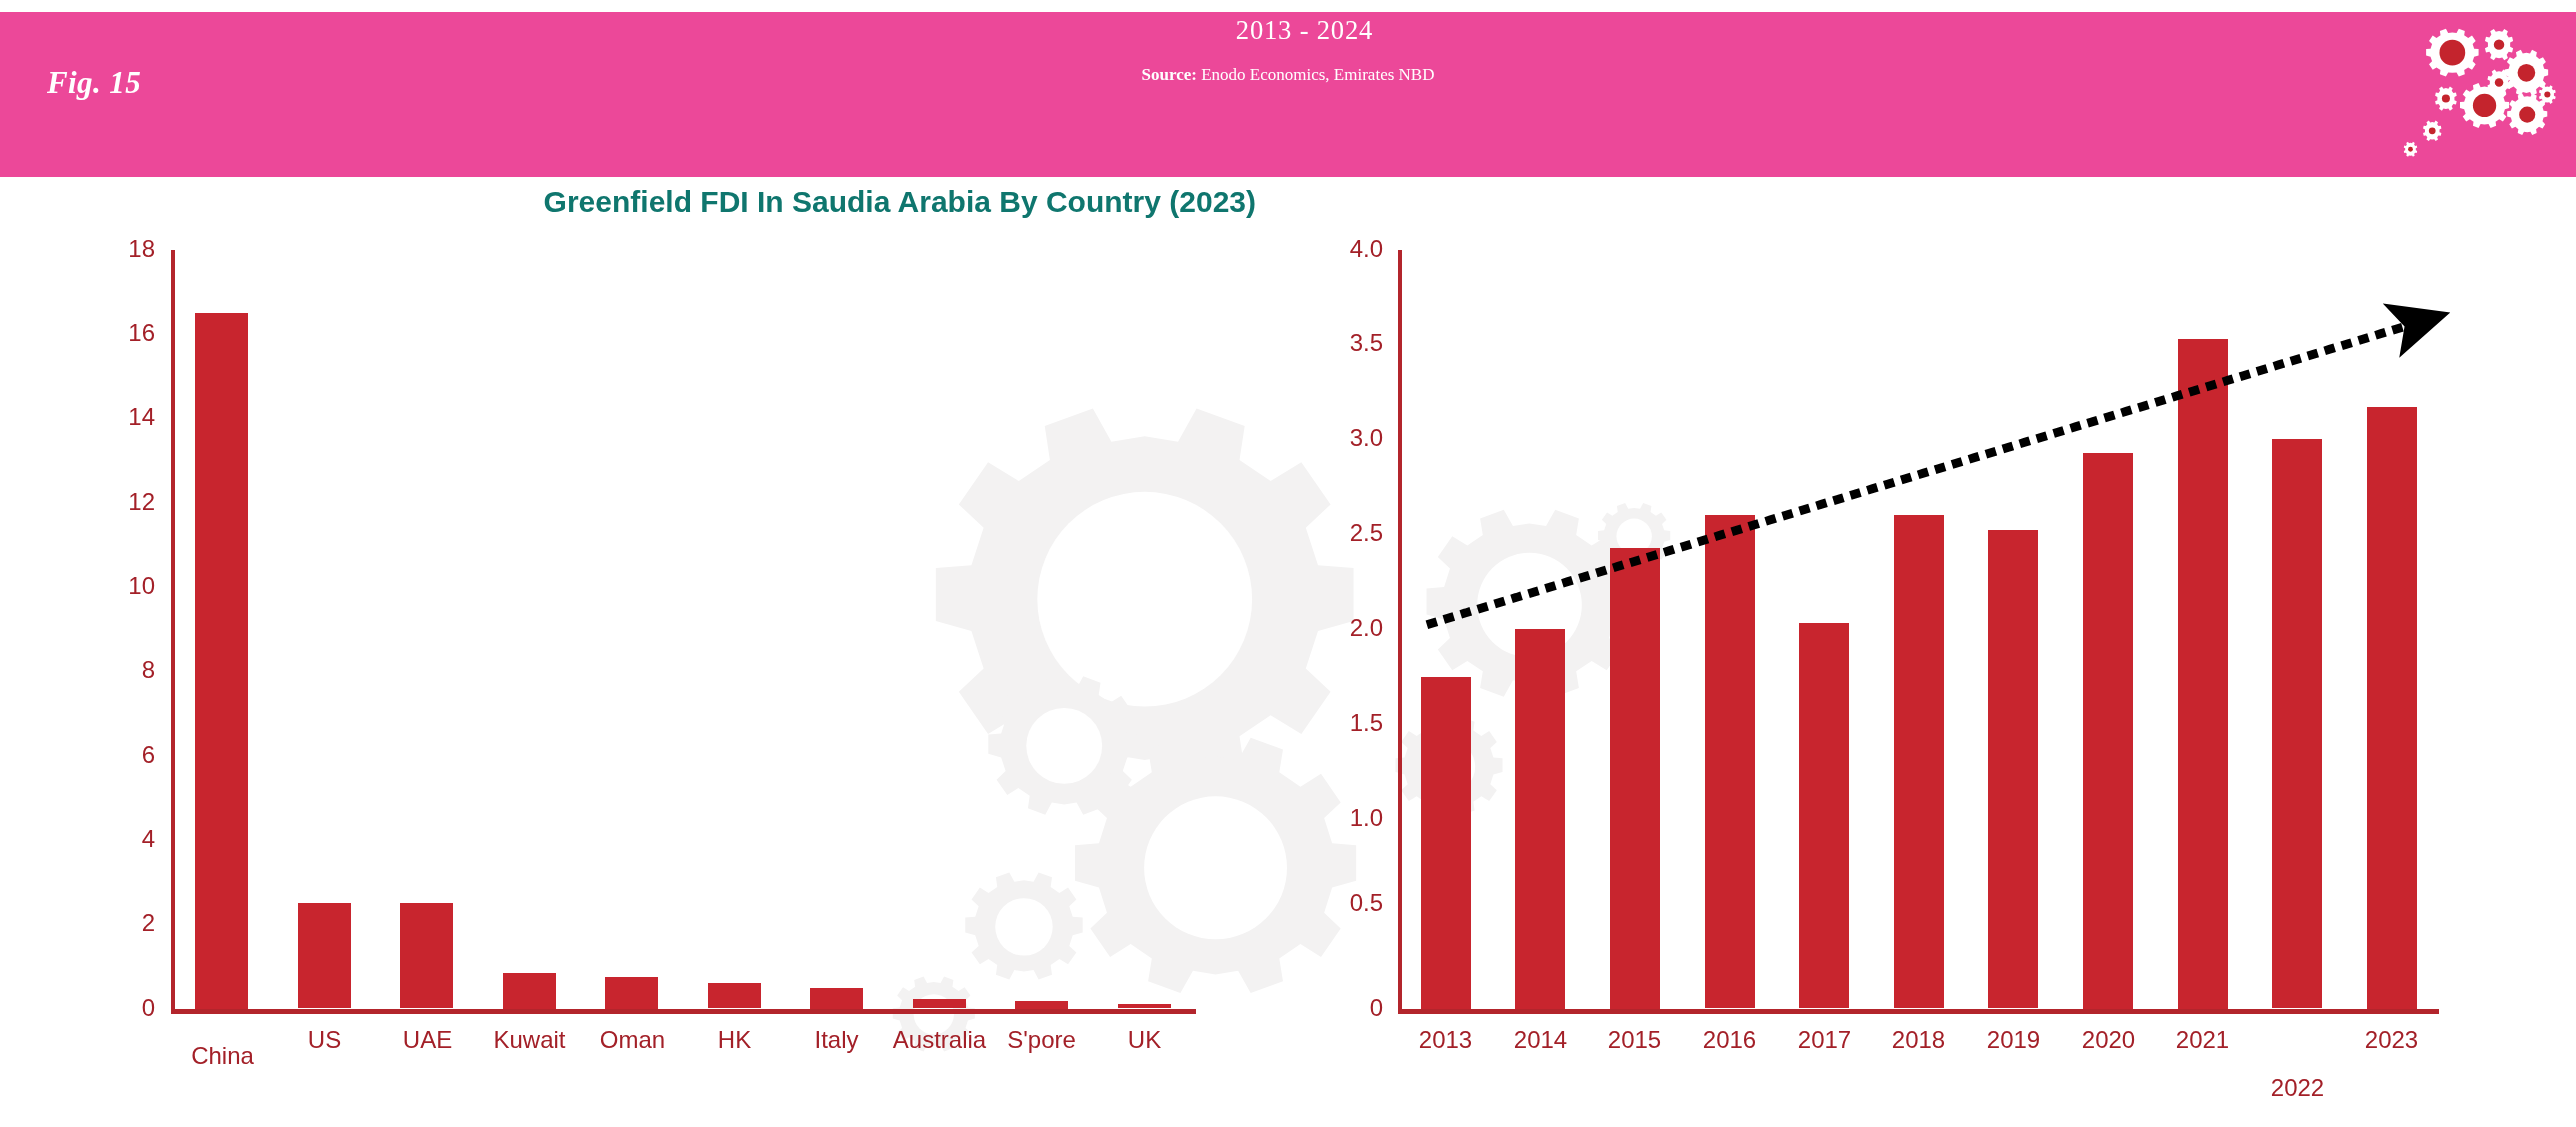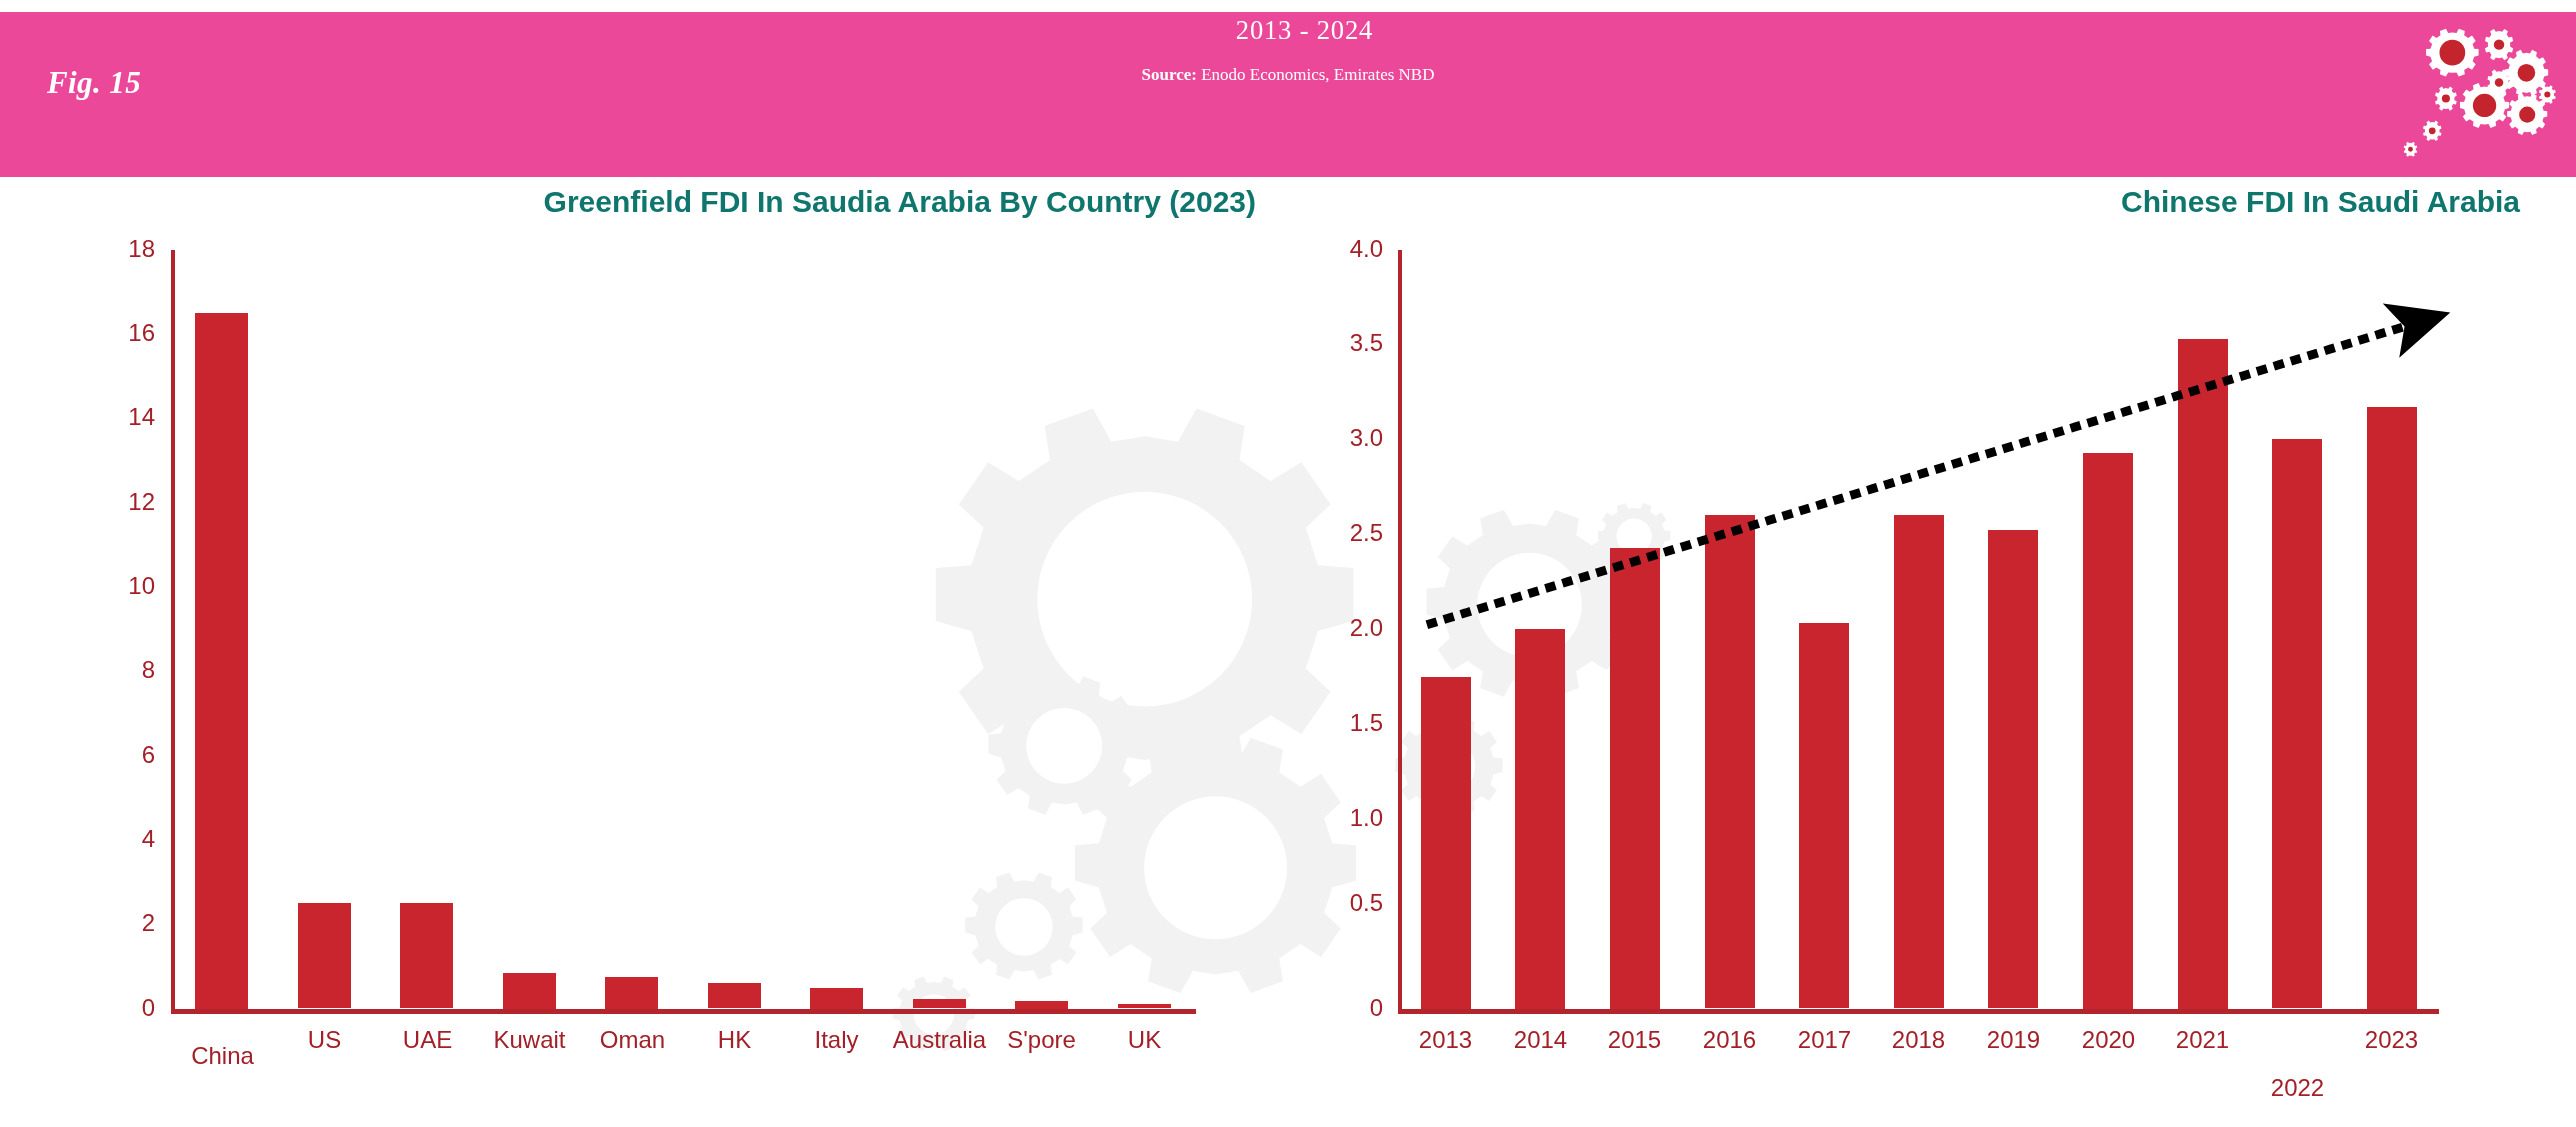--- a/index.html
+++ b/index.html
@@ -213,21 +213,20 @@
         <circle cx="0" cy="-8" r="21" fill="#ffffff"></circle>
       </g>
       <g transform="translate(2030,470) scale(1.1)">
         <path d="M0,-40 L6.7,-39 L10.2,-45.5 L19.5,-42.1 L18.5,-35.4 L24.6,-31.2 L30.6,-34.9 L36.4,-26.7 L31.5,-22 L33.9,-14.7 L40.8,-14.1 L40.8,-3.7 L33.9,-1.8 L31.5,5.6 L36.4,10.2 L30.6,18.4 L24.6,14.7 L18.5,18.9 L19.5,25.6 L10.2,29 L6.7,22.5 L0,23.5 L-6.7,22.5 L-10.2,29 L-19.5,25.6 L-18.5,18.9 L-24.6,14.7 L-30.6,18.4 L-36.4,10.2 L-31.5,5.6 L-33.9,-1.8 L-40.8,-3.7 L-40.8,-14.1 L-33.9,-14.7 L-31.5,-22 L-36.4,-26.7 L-30.6,-34.9 L-24.6,-31.2 L-18.5,-35.4 L-19.5,-42.1 L-10.2,-45.5 L-6.7,-39 Z"></path>
         <circle cx="0" cy="-8" r="20" fill="#ffffff"></circle>
       </g>
     </g>
   </svg>
 
   <div id="chart-left-title" class="chart-title">Greenfield FDI In Saudia Arabia By Country (2023)</div>
-  <div id="chart-right-title" class="chart-title">Chinese FDI In Saudi Arabia</div>
 
   <div class="plot" id="plot-left" style="left:0px; top:0px; width:1256px; height:1127px;">
       <div class="axis-line" style="left: 171px; top: 250px; width: 4px; height: 764px;"></div>
       <div class="axis-line" style="left: 171px; top: 1009px; width: 1025px; height: 4.8px;"></div>
       <div class="tick-label ylab" style="left: 66px; top: 994px; width: 89px;">0</div>
       <div class="tick-label ylab" style="left: 66px; top: 909px; width: 89px;">2</div>
       <div class="tick-label ylab" style="left: 66px; top: 825px; width: 89px;">4</div>
       <div class="tick-label ylab" style="left: 66px; top: 741px; width: 89px;">6</div>
       <div class="tick-label ylab" style="left: 66px; top: 656px; width: 89px;">8</div>
       <div class="tick-label ylab" style="left: 66px; top: 572px; width: 89px;">10</div>

